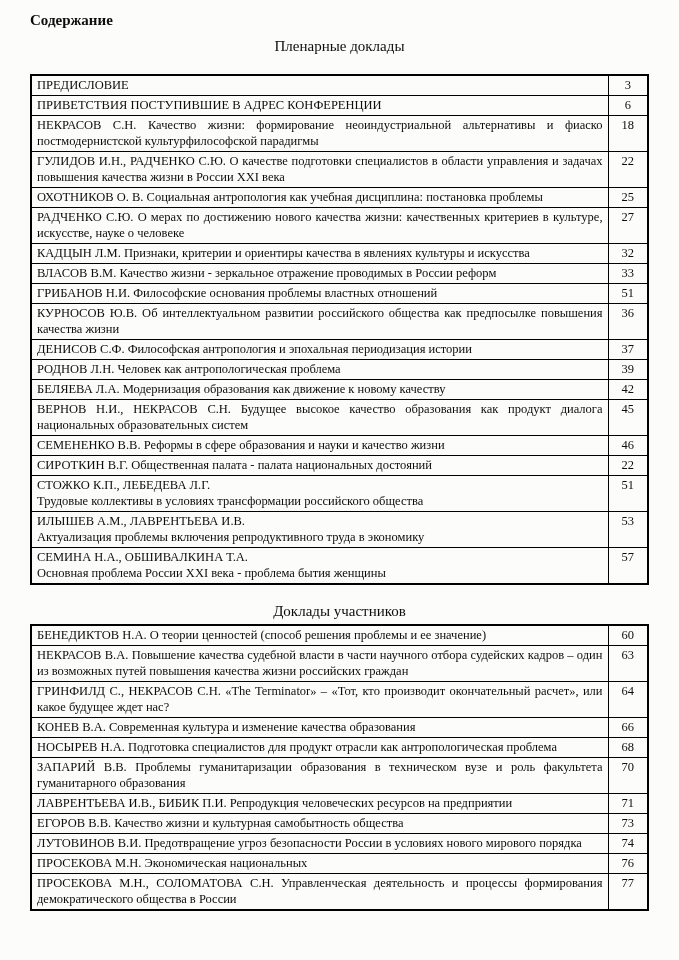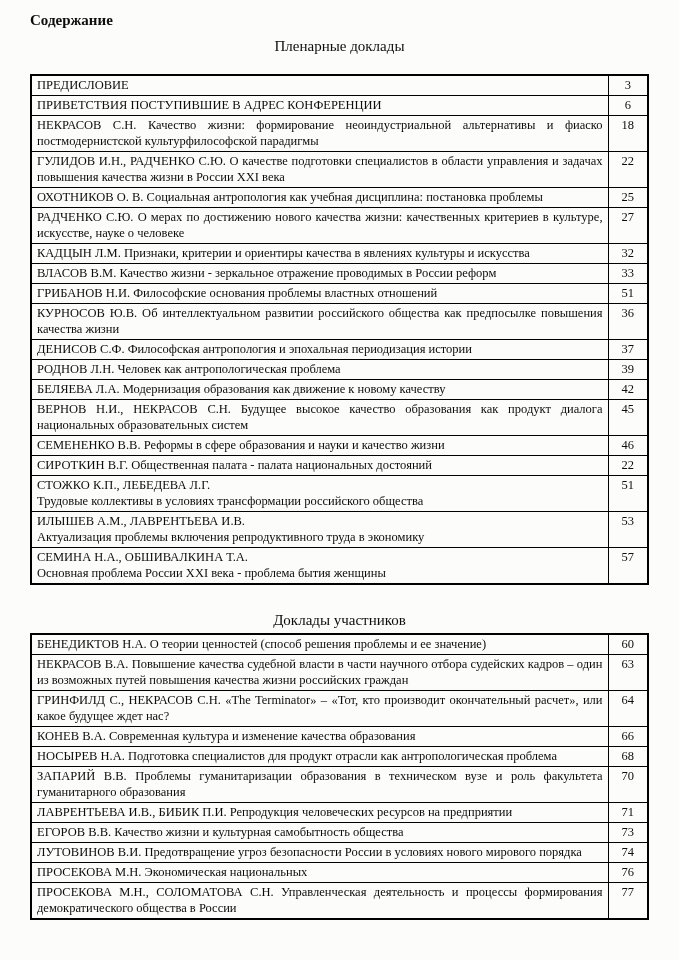--- a/index.html
+++ b/index.html
@@ -17,21 +17,21 @@
     font-weight: bold;
     font-size: 15px;
     margin-top: 0;
   }
   .section-title {
     text-align: center;
     font-weight: normal;
     font-size: 15px;
     margin-top: 9px;
   }
-  .section-title.second { margin-top: 27px; }
+  .section-title.second { margin-top: 18px; }
   table.toc {
     width: 100%;
     border-collapse: collapse;
     border: 2px solid #000;
     margin-top: 19px;
   }
   table.toc.second { margin-top: 4px; }
   .toc td {
     border: 1px solid #000;
     padding: 1px 5px 2px 5px;

